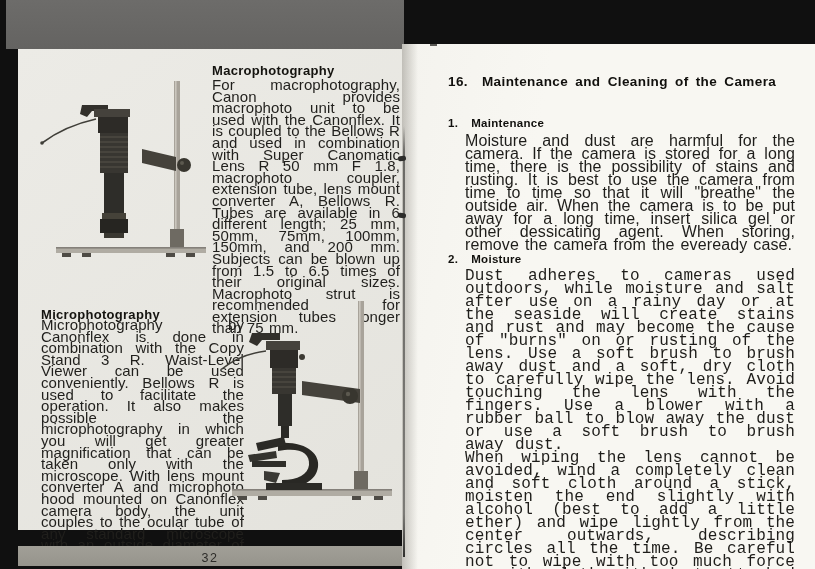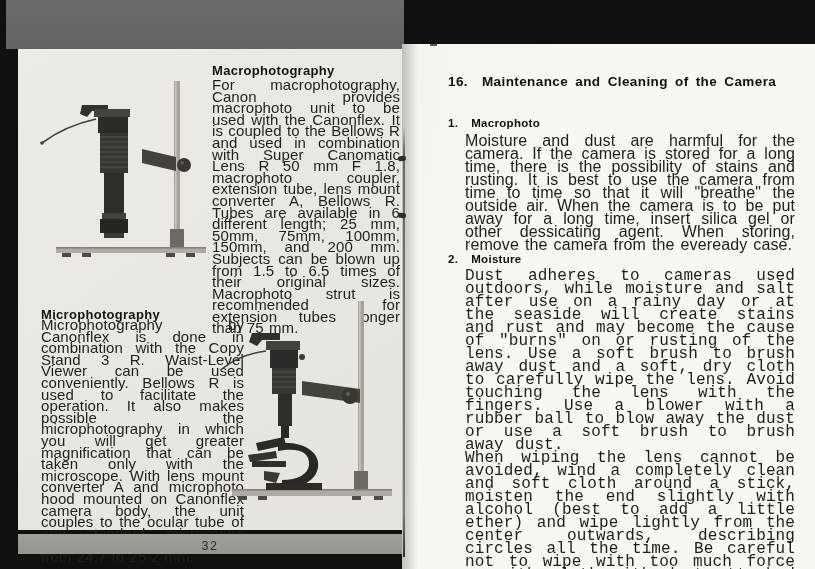--- a/index.html
+++ b/index.html
@@ -16,21 +16,21 @@
     position:absolute; left:6px; top:0; width:398px; height:49px;
     background:linear-gradient(180deg,#6d6c6a,#646361);
   }
 
   
   .left-page {
     position:absolute; left:18px; top:49px; width:384px; height:481px;
     background:linear-gradient(145deg,#ecebe6,#e4e3dd);
   }
   .left-footer {
-    position:absolute; left:18px; top:534px; width:384px; height:20px;
+    position:absolute; left:18px; top:546px; width:384px; height:20px;
     background:linear-gradient(180deg,#a19f97,#96948c);
   }
   .page-number {
     position:absolute; left:0; top:5px; width:100%;
     text-align:center; font-size:12.5px; color:#2e2d2a; letter-spacing:1.5px;
   }
 
   
   .right-page {
     position:absolute; left:402px; top:0; width:413px; height:563px;
@@ -203,21 +203,21 @@
     <div class="page-number">32</div>
   </div>
 
   <div class="right-page">
 
     <h2 class="rp-chapter">
       <span class="num">16.</span><span>Maintenance and Cleaning of the Camera</span>
     </h2>
 
     <h3 class="rp-sec-h s1-h">
-      <span class="num">1.</span><span>Macrophoto</span>
+      <span class="num">1.</span><span>Maintenance</span>
     </h3>
     <div class="rp-body s1-b">
       <p>Moisture and dust are harmful for the camera. If the camera is stored for a long time, there is the possibility of stains and rusting. It is best to use the camera from time to time so that it will "breathe" the outside air. When the camera is to be put away for a long time, insert silica gel or other dessicating agent. When storing, remove the camera from the eveready case.</p>
     </div>
 
     <h3 class="rp-sec-h s2-h">
       <span class="num">2.</span><span>Moisture</span>
     </h3>
     <div class="rp-body s2-b">
       <p>Dust adheres to cameras used outdoors, while moisture and salt after use on a rainy day or at the seaside will create stains and rust and may become the cause of "burns" on or rusting of the lens. Use a soft brush to brush away dust and a soft, dry cloth to carefully wipe the lens. Avoid touching the lens with the fingers. Use a blower with a rubber ball to blow away the dust or use a soft brush to brush away dust.</p>

